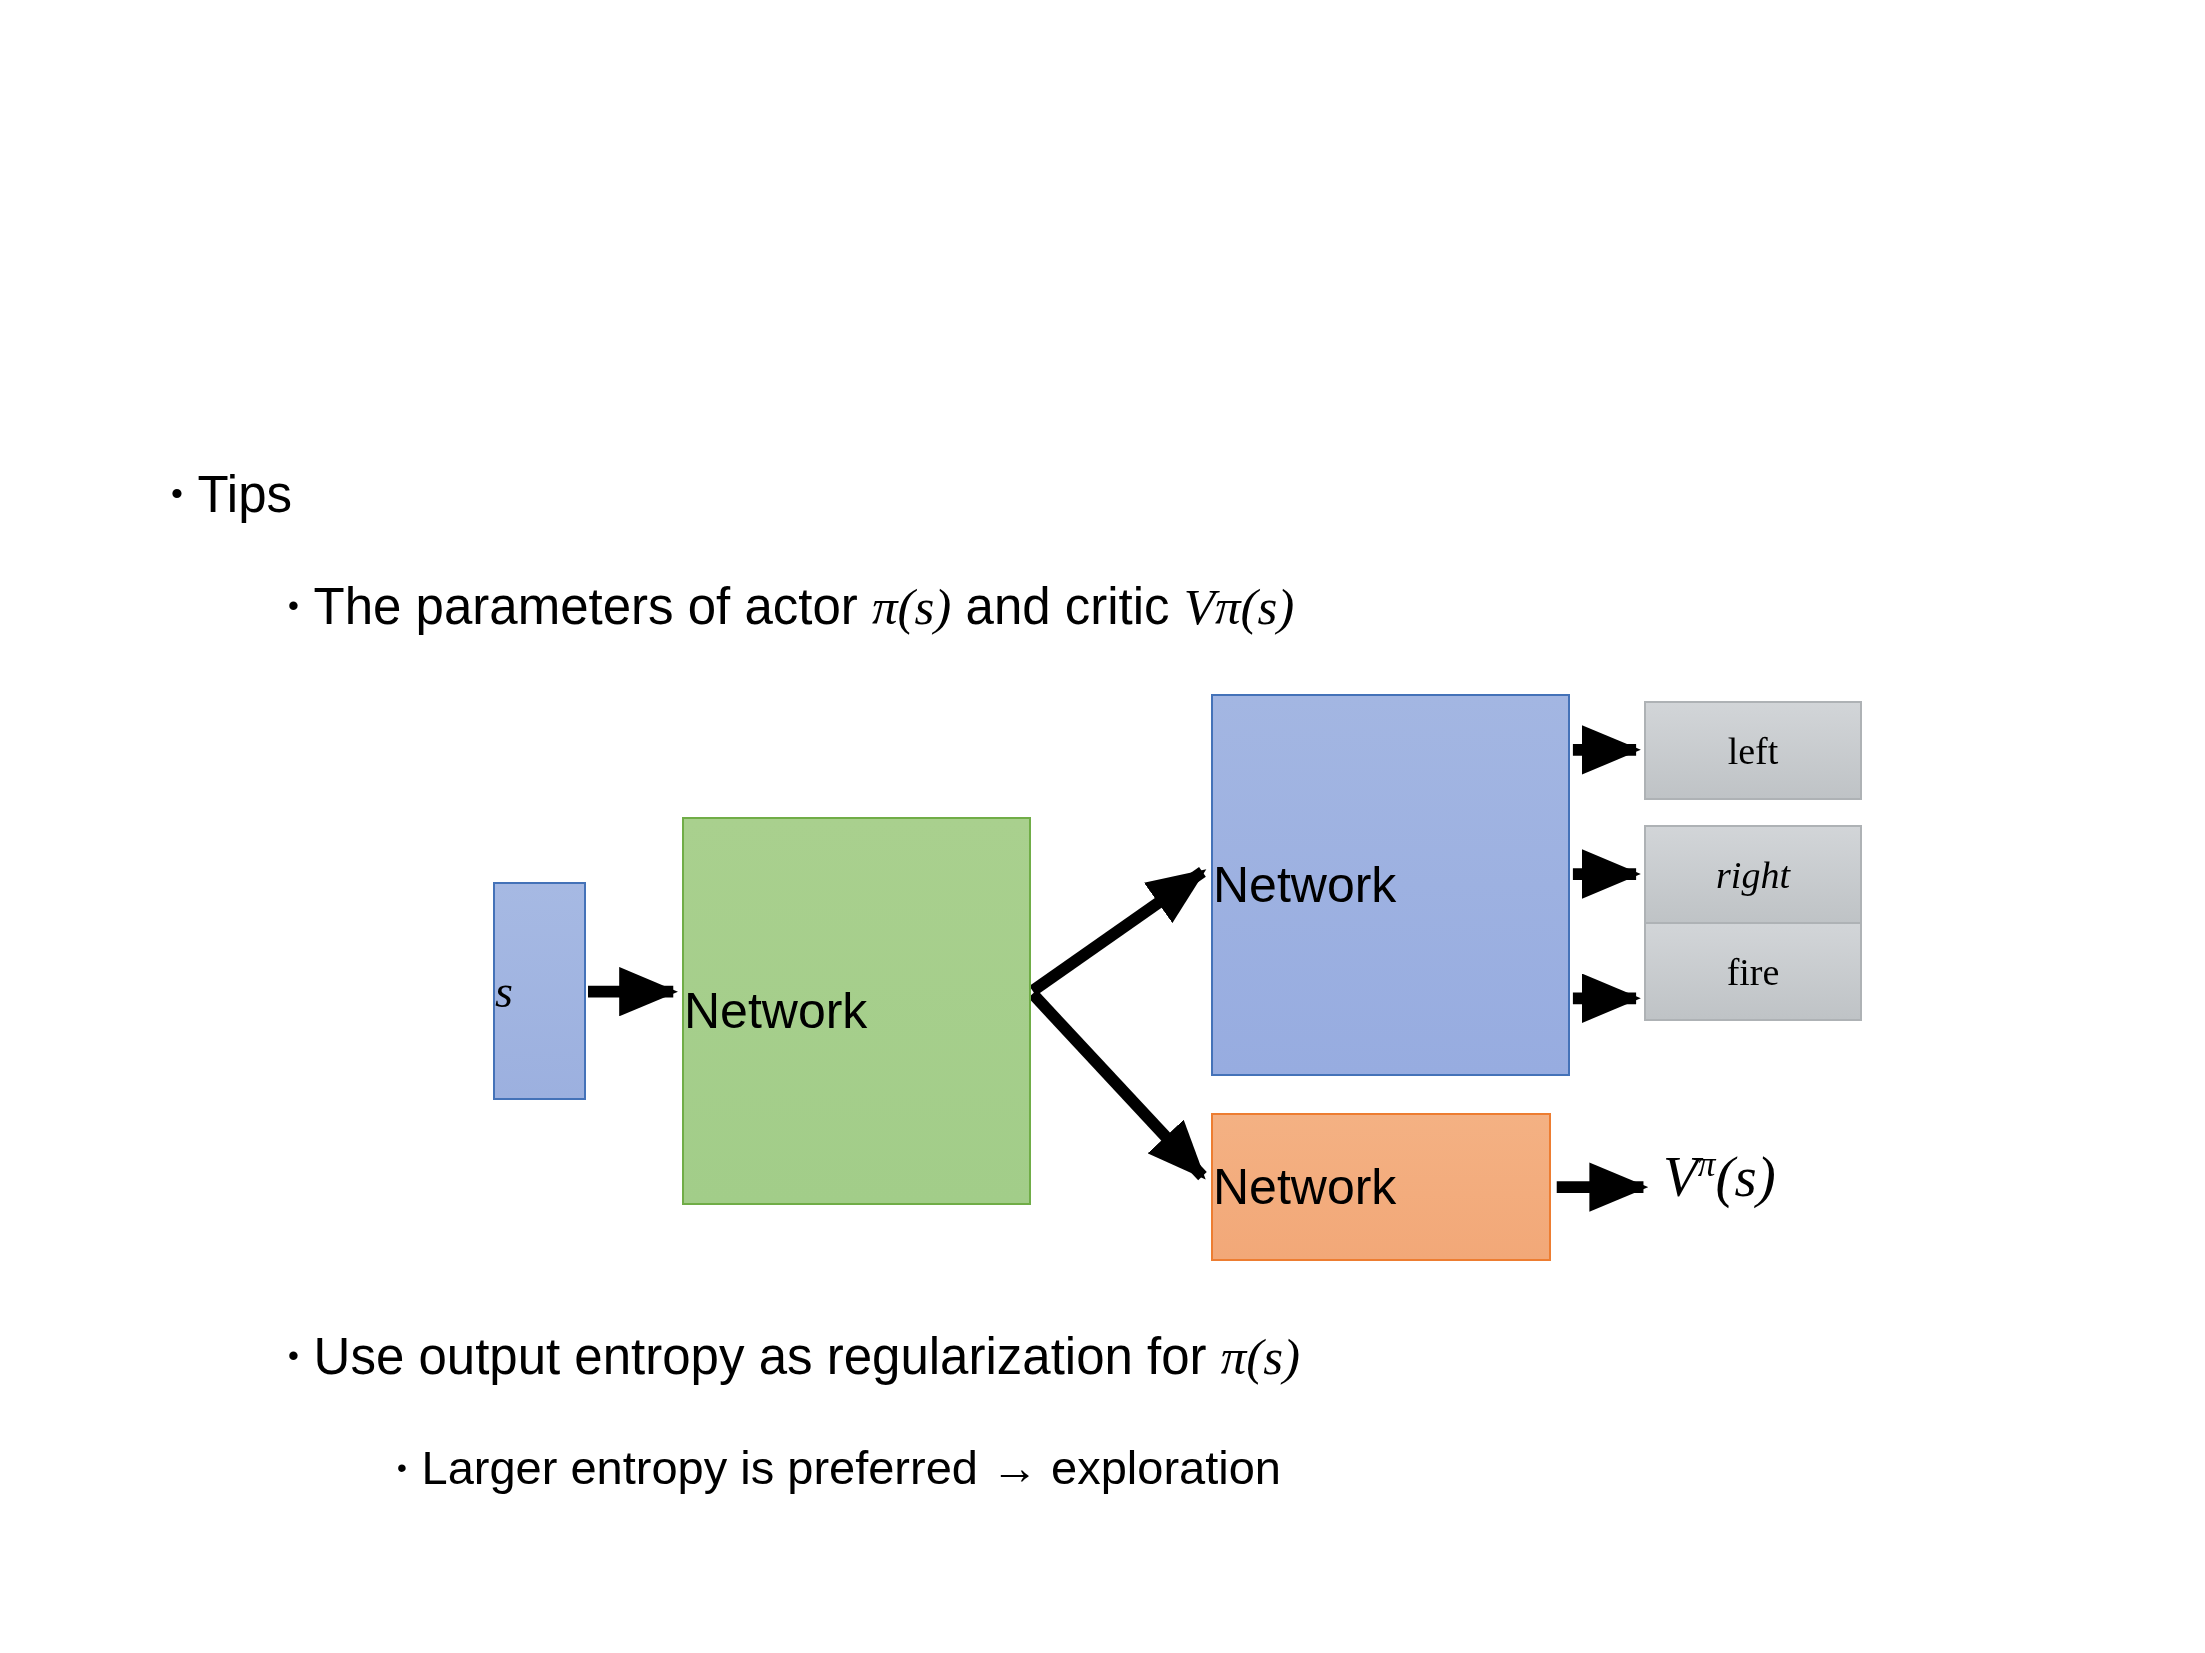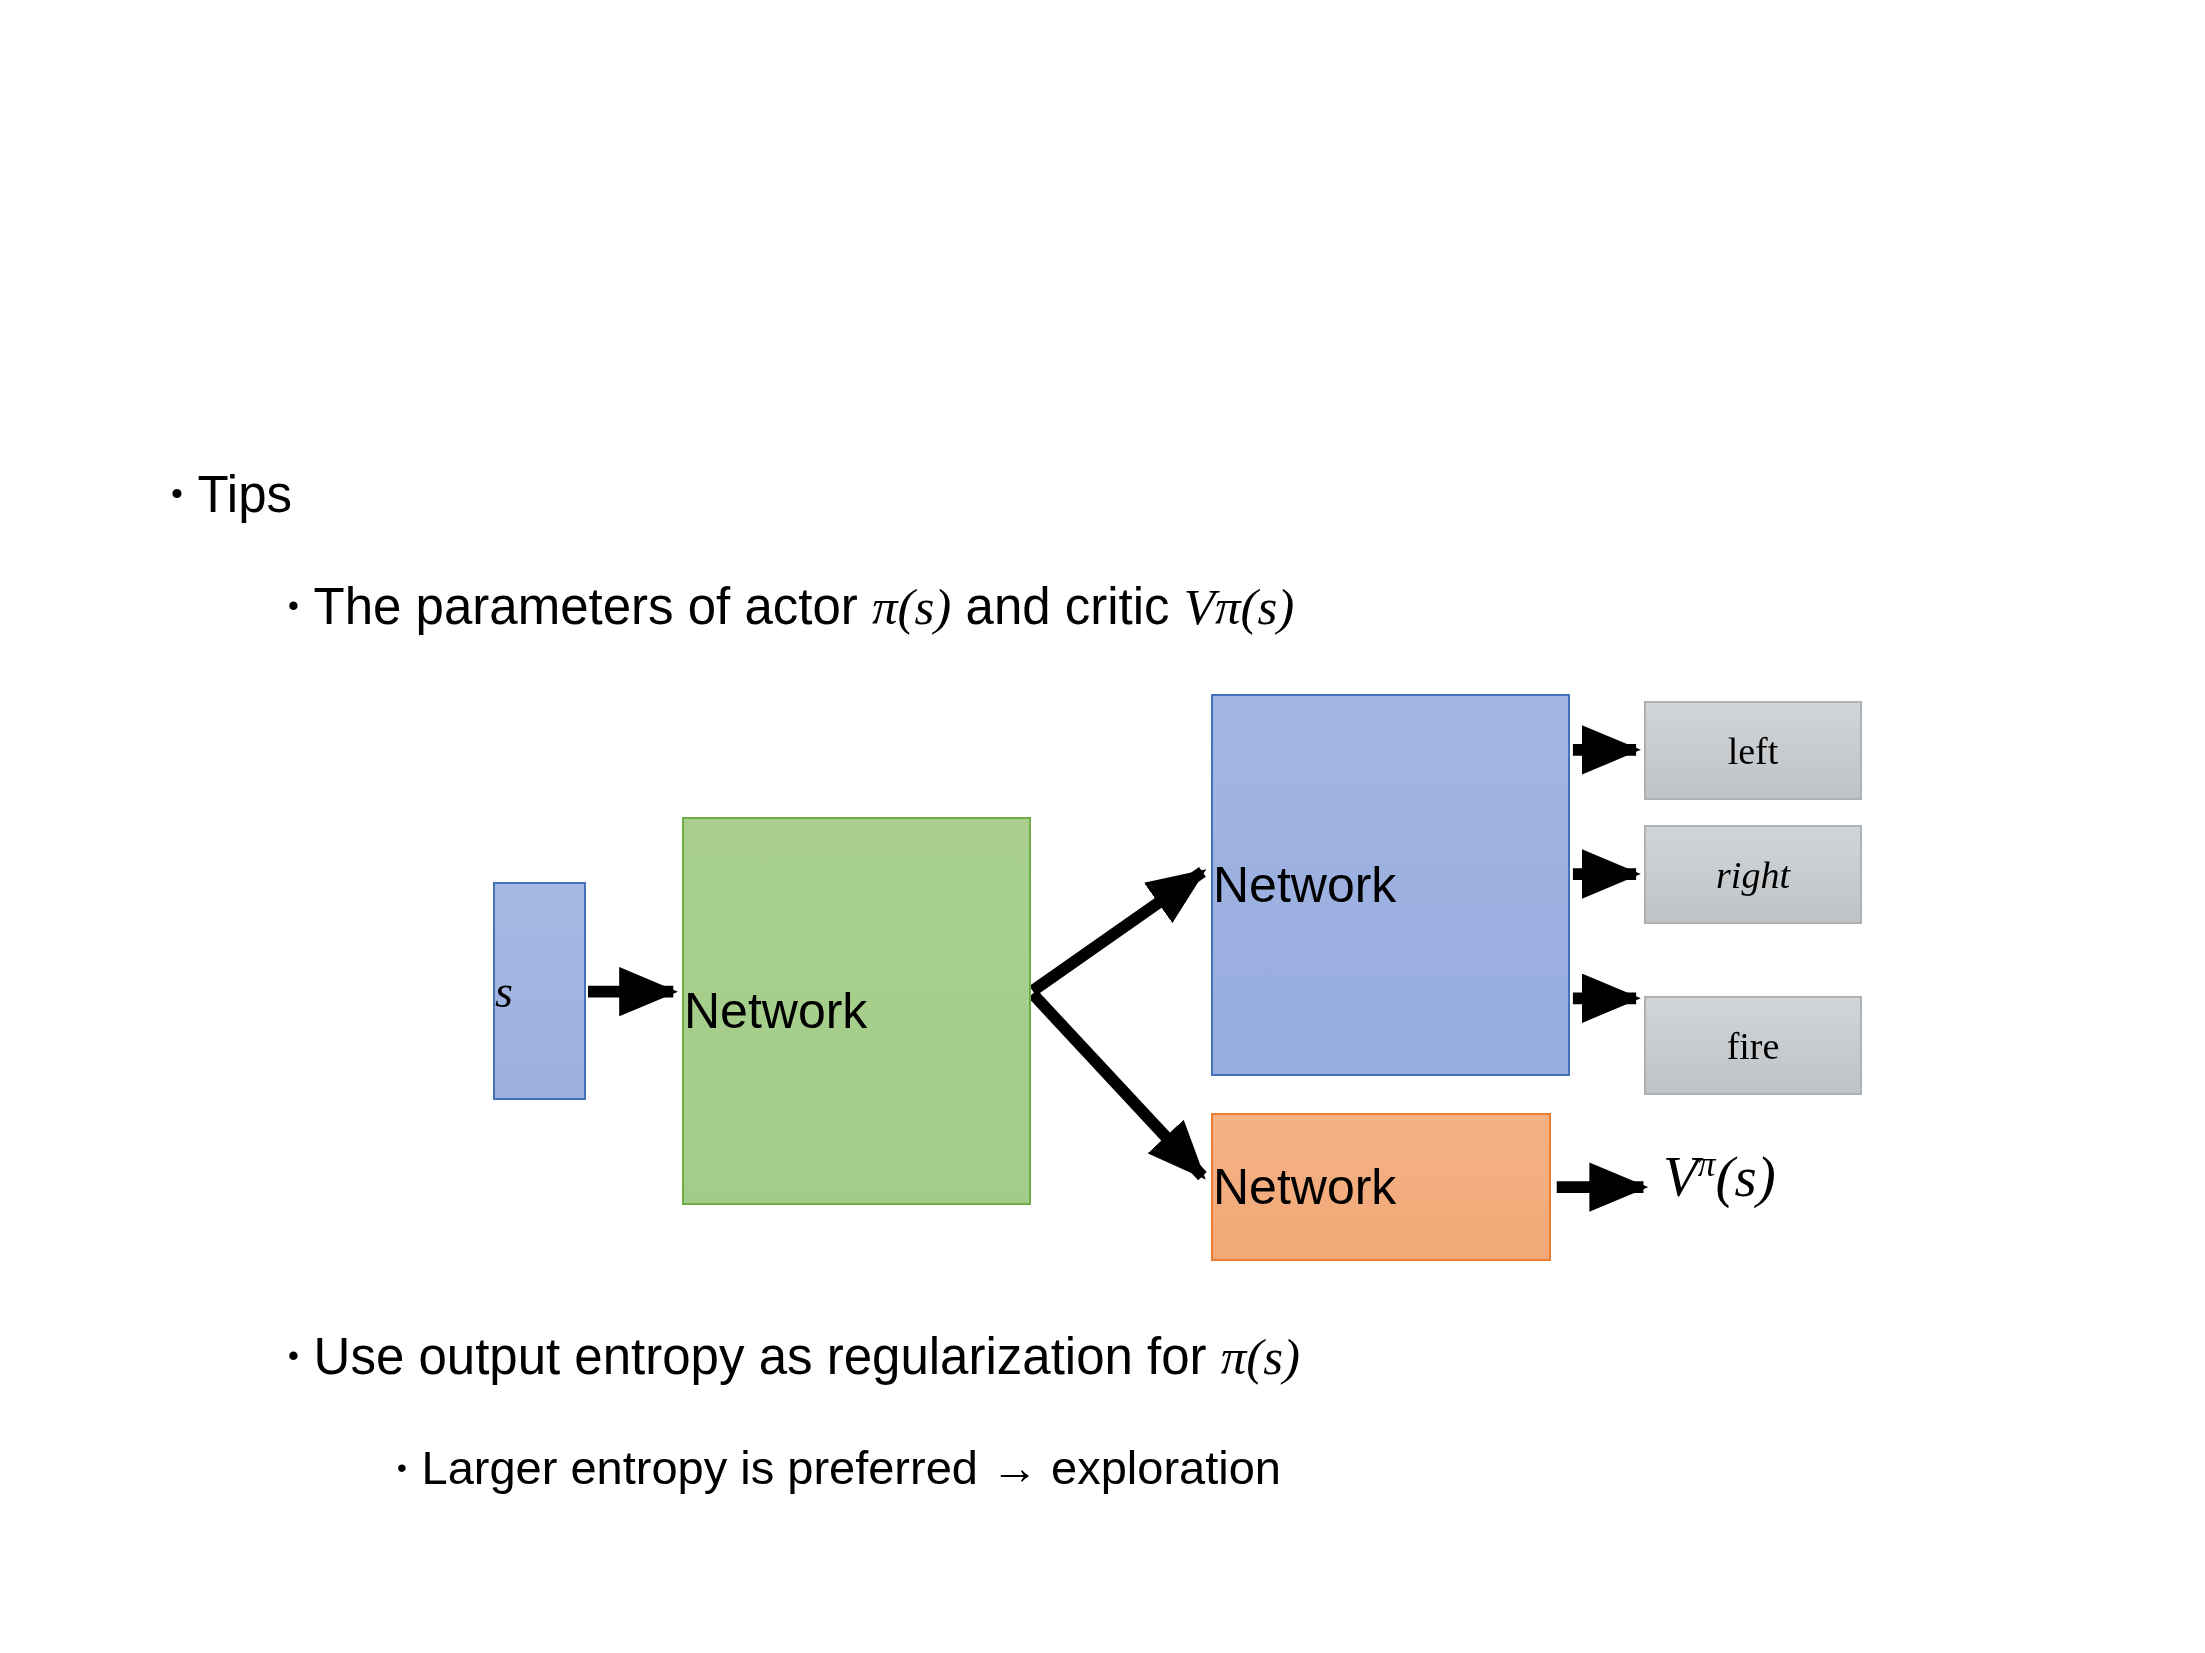--- a/index.html
+++ b/index.html
@@ -165,21 +165,21 @@
     background: linear-gradient(180deg, #d2d5d8 0%, #bfc3c6 100%);
     border: 2.2px solid #aeb2b5;
   }
   .outbox .olabel {
     font-family: "Liberation Serif", serif;
     font-size: 38px;
     color: #000000;
   }
   #out-left  { left: 1644px; top: 701px; text-align: right;  }
   #out-right { left: 1644px; top: 825px; font-style: italic; }
-  #out-fire  { left: 1644px; top: 996px; }
+  #out-fire  { left: 1644px; top: 922px; }
 
   #critic-out {
     position: absolute;
     left: 1652px;
     top: 1144px;
     font-family: "Liberation Serif", serif;
     font-style: italic;
     font-size: 57px;
     white-space: nowrap;
     margin-left: 11px;

